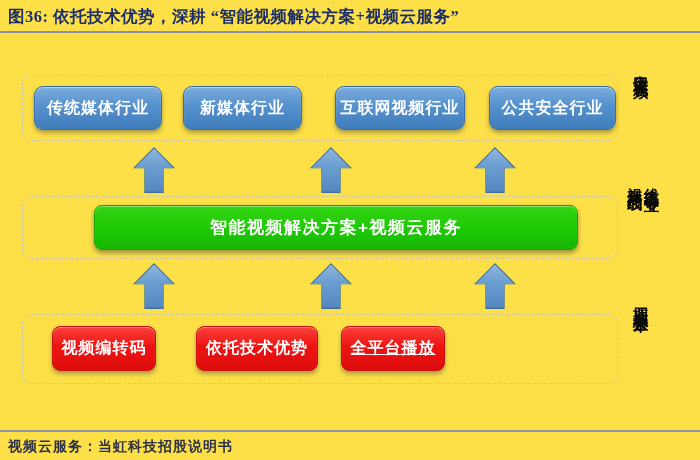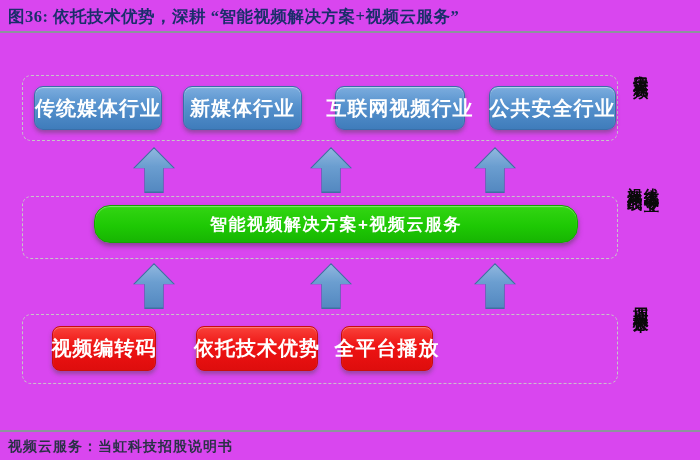--- a/index.html
+++ b/index.html
@@ -1,17 +1,17 @@
 <!DOCTYPE html>
 <html><head>
 <meta charset="utf-8">
 <style>
   html,body{margin:0;padding:0;background:#ffffff;}
   #stage{
-    position:relative;width:700px;height:460px;background:#d946ef;overflow:hidden;
+    position:relative;width:700px;height:460px;background:#fde047;overflow:hidden;
     font-family:"Liberation Sans","DejaVu Sans",sans-serif;
   }
   .fig-title{
     position:absolute;left:8px;top:6px;width:660px;
     font-family:"Liberation Serif","DejaVu Serif",serif;
     font-weight:700;font-size:16.5px;color:#1b2e6b;letter-spacing:.5px;white-space:nowrap;
   }
   .rule{position:absolute;left:0;width:700px;height:2px;background:#8d939e;}
   .rule.top{top:31px;}
   .rule.bottom{top:430px;}
@@ -22,37 +22,37 @@
   }
   .dashed-section{
     position:absolute;left:22px;width:596px;
     border:1.5px dashed #c6c6c6;border-radius:9px;box-sizing:border-box;background:transparent;
   }
   .sec-top{top:75px;height:66px;}
   .sec-mid{top:196px;height:63px;}
   .sec-bot{top:314px;height:70px;}
   .node{
     position:absolute;display:flex;align-items:center;justify-content:center;
-    color:#ffffff;font-weight:700;font-size:20px;letter-spacing:1px;white-space:nowrap;
+    color:#ffffff;font-weight:700;font-size:16px;letter-spacing:1px;white-space:nowrap;
     box-sizing:border-box;
   }
   .blue{
     height:44px;top:86px;border-radius:9px;
     background:linear-gradient(180deg,#7cadde 0%,#5591cd 45%,#3f7cbb 100%);
     border:1px solid #3a6ea8;
     box-shadow:0 3px 4px rgba(70,70,70,.45), inset 0 1px 1px rgba(255,255,255,.5);
   }
   .red{
     height:45px;top:326px;border-radius:8px;
     background:linear-gradient(180deg,#f9423a 0%,#ee1313 45%,#de0d0d 100%);
     border:1px solid #c90d0d;
     box-shadow:0 3px 4px rgba(70,70,70,.45), inset 0 1px 1px rgba(255,255,255,.35);
   }
   .green-pill{
-    position:absolute;left:94px;top:205px;width:484px;height:38px;border-radius:16px;
+    position:absolute;left:94px;top:205px;width:484px;height:45px;border-radius:8px;
     display:flex;align-items:center;justify-content:center;
     background:linear-gradient(180deg,#33d513 0%,#1ec904 55%,#17b502 100%);
     border:1px solid #16a402;
     box-shadow:0 3px 5px rgba(60,60,60,.5), inset 0 1px 1px rgba(255,255,255,.4);
     color:#fff;font-weight:700;font-size:17px;letter-spacing:1.5px;white-space:nowrap;
     box-sizing:border-box;
   }
   .arrow{
     position:absolute;width:42px;height:46px;
     background:#3f6fa0;
@@ -107,21 +107,21 @@
   <div class="arrow" style="left:310px;top:263px;">
       <div class="fill"></div>
     </div>
   <div class="arrow" style="left:474px;top:263px;">
       <div class="fill"></div>
     </div>
 
   <div class="dashed-section sec-bot"></div>
   <div class="node red" style="left:52px;width:104px;">视频编转码</div>
   <div class="node red" style="left:196px;width:122px;">依托技术优势</div>
-  <div class="node red" style="left:341px;width:92px;">全平台播放</div>
+  <div class="node red" style="left:341px;width:104px;text-decoration:underline;">全平台播放</div>
 
   <div class="vlabel" style="left:633px;top:62px;">定位于大视频</div>
   <div class="vpair" style="left:627px;top:176px;">
     <div class="vcol">视频产品线</div>
     <div class="vcol">线上线下专业</div>
   </div>
   <div class="vlabel" style="left:633px;top:296px;">四项核心技术</div>
 
   <div class="rule bottom"></div>
   <div class="source">视频云服务：当虹科技招股说明书</div>

